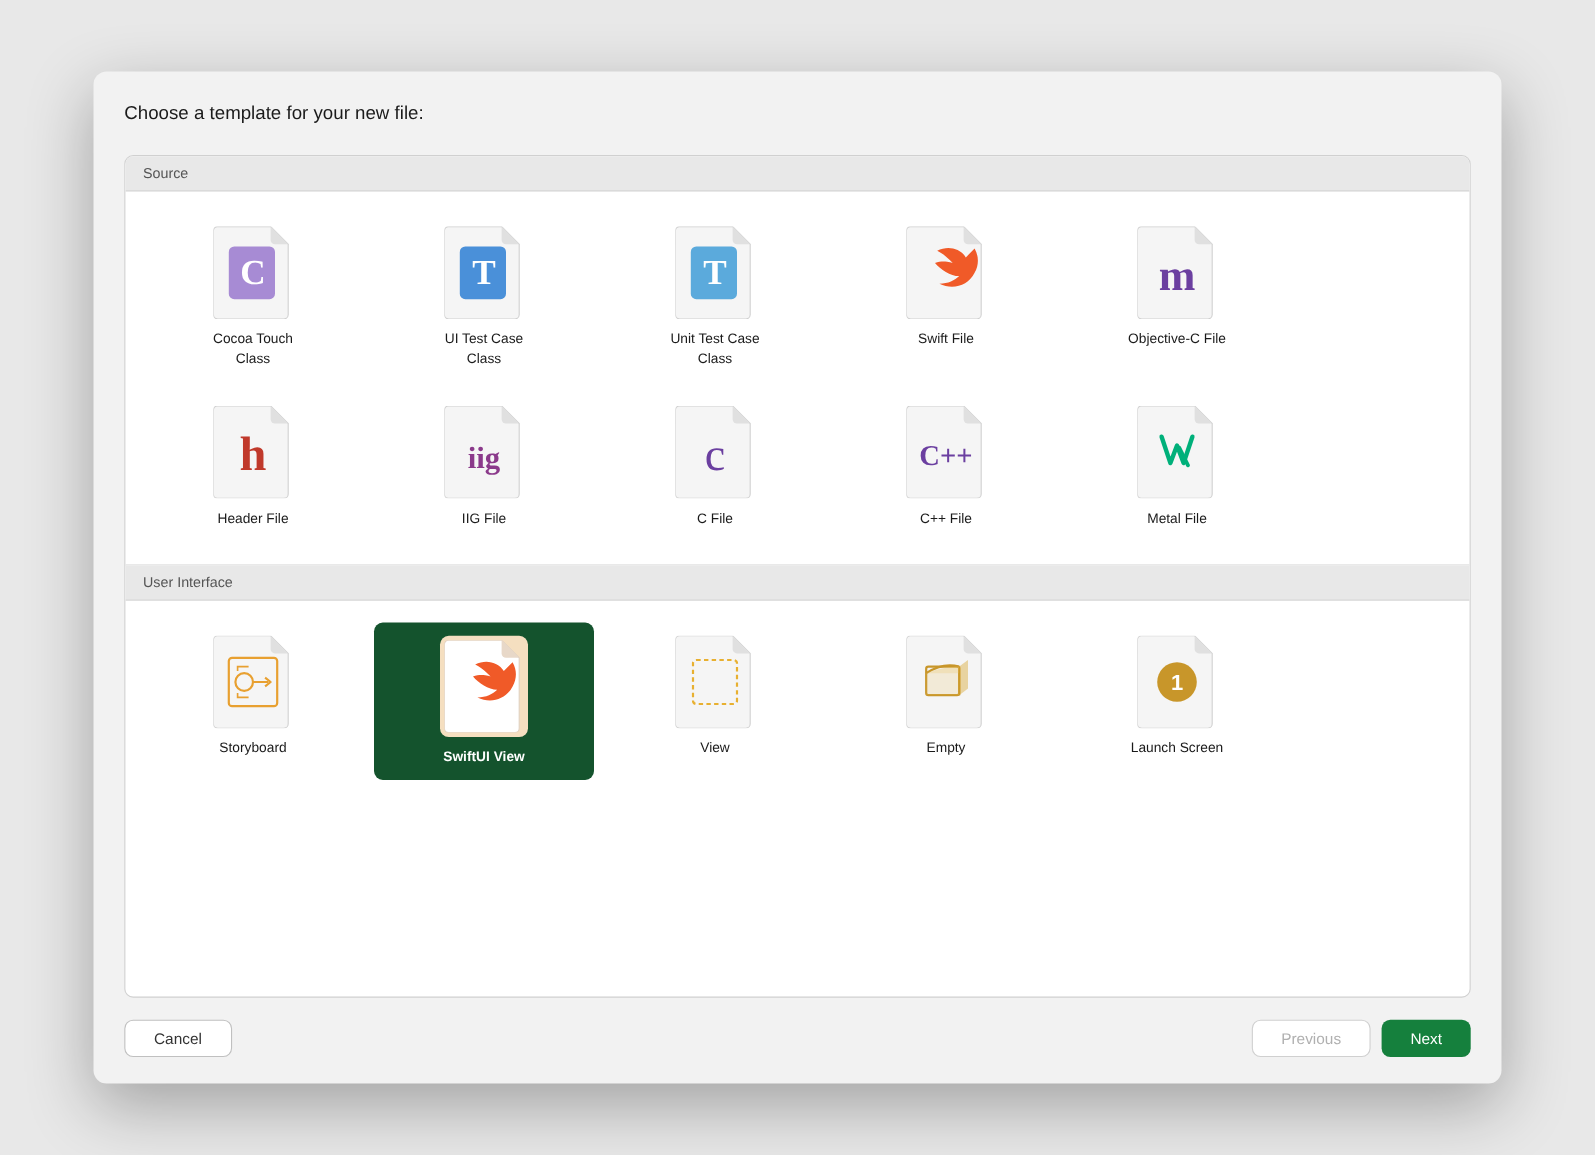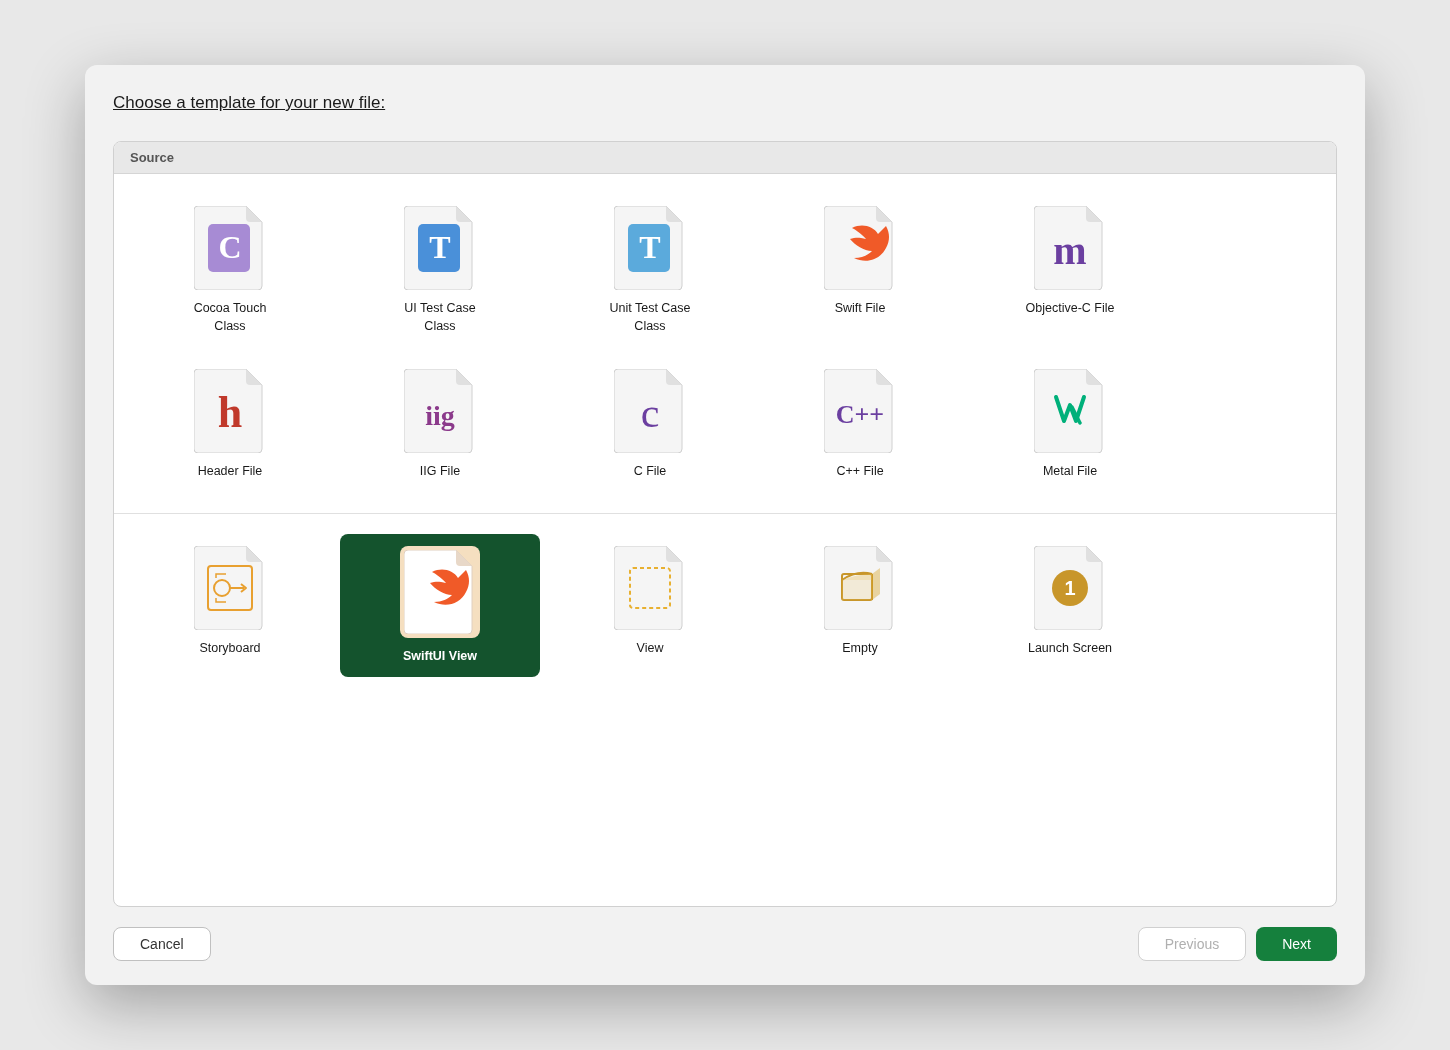--- a/index.html
+++ b/index.html
@@ -20,21 +20,20 @@
       display: flex;
       flex-direction: column;
       padding: 28px 28px 24px 28px;
       box-shadow: 0 20px 60px rgba(0,0,0,0.3);
     }
     .dialog-title {
       font-size: 17px;
       font-weight: 400;
       color: #1a1a1a;
       margin-bottom: 18px;
-      text-decoration: underline;
     }
     .tab-bar {
       display: flex;
       align-items: center;
       background: white;
       border: 1px solid #d0d0d0;
       border-radius: 8px;
       padding: 6px 10px;
       margin-bottom: 0;
       gap: 0;
@@ -94,21 +93,21 @@
     .section {
       border-bottom: 1px solid #e0e0e0;
     }
     .section:last-child {
       border-bottom: none;
     }
     .section-header {
       background: #e8e8e8;
       padding: 8px 16px;
       font-size: 13px;
-      font-weight: 700;
+      font-weight: 400;
       color: #555;
       border-bottom: 1px solid #d5d5d5;
     }
     .template-grid {
       display: flex;
       flex-wrap: wrap;
       padding: 20px 16px;
       gap: 10px;
     }
     .template-item {
@@ -312,20 +311,21 @@
               <path d="M38 38 L46 54" stroke="#00b07a" stroke-width="3.5" stroke-linecap="round"></path>
             </svg>
           </div>
           <span class="template-label">Metal File</span>
         </div>
 
       </div>
     </div>
 
     <div class="section">
+      <div class="section-header">User Interface</div>
       <div class="template-grid">
 
         <div class="template-item">
           <div class="file-icon">
             <svg viewBox="0 0 72 84" fill="none" xmlns="http://www.w3.org/2000/svg">
               <path d="M4 0h48l16 16v64a4 4 0 01-4 4H4a4 4 0 01-4-4V4a4 4 0 014-4z" fill="#f5f5f5" stroke="#d0d0d0" stroke-width="1"></path>
               <path d="M52 0l16 16H56a4 4 0 01-4-4V0z" fill="#e0e0e0"></path>
               <rect x="14" y="20" width="44" height="44" rx="3" fill="none" stroke="#e8a030" stroke-width="2"></rect>
 
               <circle cx="28" cy="42" r="8" fill="none" stroke="#e8a030" stroke-width="2"></circle>

